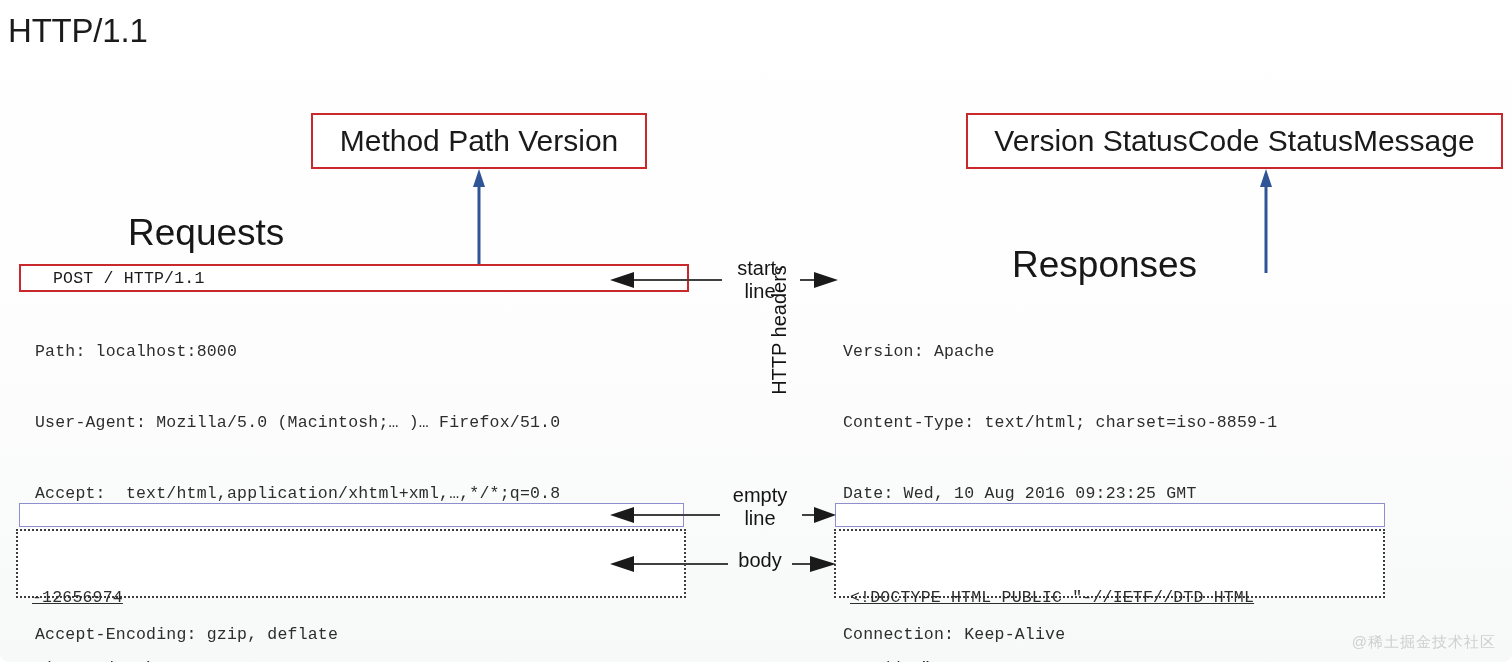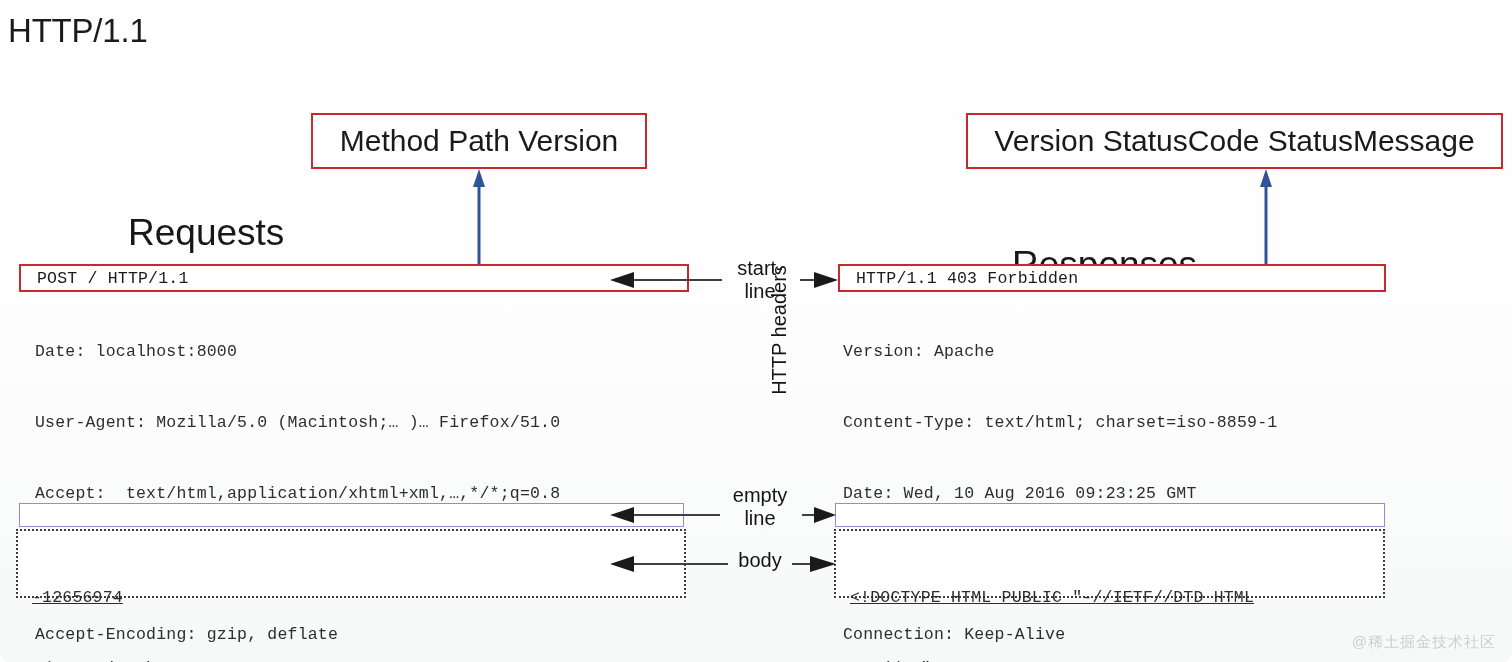--- a/index.html
+++ b/index.html
@@ -85,21 +85,21 @@
   #startline-request  { left: 19px;  top: 264px; width: 670px; }
   #startline-response { left: 838px; top: 264px; width: 548px; }
 
   .mono {
     font-family: "Liberation Mono", "DejaVu Sans Mono", monospace;
     font-size: 16.5px;
     color: #2d2d2d;
     white-space: pre;
     letter-spacing: 0.2px;
   }
-  .startline-box .mono { padding-left: 16px; color: #1a1a1a; }
+  .startline-box .mono { padding-left: 32px; color: #1a1a1a; }
 
   .headers {
     position: absolute;
     line-height: 23.6px;
   }
   #headers-request  { left: 35px;  top: 293px; }
   #headers-response { left: 843px; top: 293px; }
   .headers .hline { display: block; }
 
   
@@ -197,43 +197,40 @@
   </svg>
 
   <div class="section-heading" id="heading-requests">Requests</div>
   <div class="section-heading" id="heading-responses">Responses</div>
 
   <div class="startline-box" id="startline-request">
     <span class="mono">POST / HTTP/1.1</span>
   </div>
 
   <div class="headers mono" id="headers-request">
-    <span class="hline">Date: localhost:8000</span>
+    <span class="hline">Path: localhost:8000</span>
     <span class="hline">User-Agent: Mozilla/5.0 (Macintosh;… )… Firefox/51.0</span>
     <span class="hline">Accept:  text/html,application/xhtml+xml,…,*/*;q=0.8</span>
     <span class="hline">Accept-Language:  en-US,en;q=0.5</span>
     <span class="hline">Accept-Encoding: gzip, deflate</span>
     
     
     
     
   </div>
 
   <div class="emptyline-box" id="emptyline-request">
     <span class="mono"></span>
   </div>
 
   <div class="body-box mono" id="body-request">
     <span class="bline">-12656974</span>
     <span class="bline italic"> (more data)</span>
   </div>
 
-  <div class="startline-box" id="startline-response">
-    <span class="mono">HTTP/1.1 403 Forbidden</span>
-  </div>
 
   <div class="headers mono" id="headers-response">
     <span class="hline">Version: Apache</span>
     <span class="hline">Content-Type: text/html; charset=iso-8859-1</span>
     <span class="hline">Date: Wed, 10 Aug 2016 09:23:25 GMT</span>
     <span class="hline">Keep-Alive: timeout=5, max=1000</span>
     <span class="hline">Connection: Keep-Alive</span>
     
     
     

